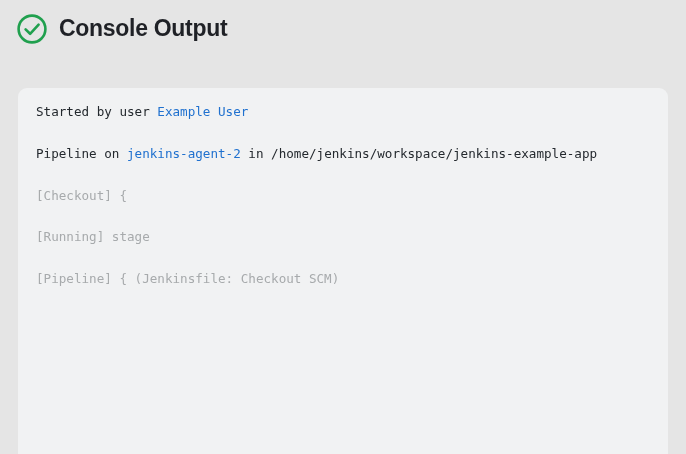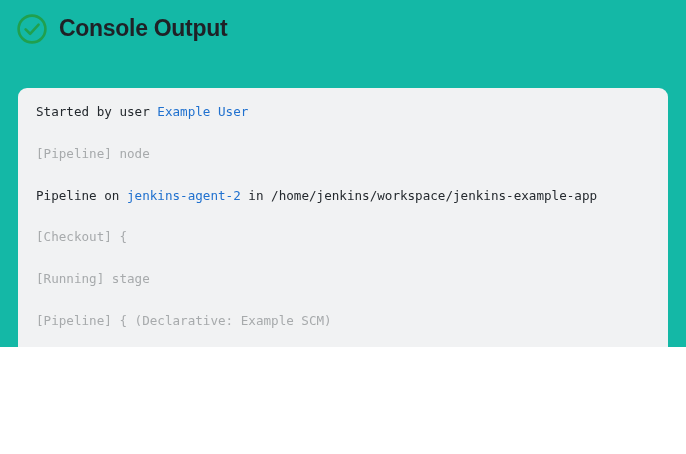--- a/index.html
+++ b/index.html
@@ -11,22 +11,22 @@
     background: #ffffff;
   }
   body {
     font-family: "Liberation Sans", sans-serif;
     -webkit-font-smoothing: antialiased;
   }
 
   .page {
     position: relative;
     width: 686px;
-    height: 347px;
-    background: #14b8a6;
+    height: 454px;
+    background: #e5e5e5;
     overflow: hidden;
   }
 
   
   .header {
     display: flex;
     align-items: center;
     gap: 11px;
     padding: 13px 0 0 16px;
     height: 44px;
@@ -90,25 +90,24 @@
   <div class="header">
     <svg class="status-icon" viewBox="0 0 32 32" aria-hidden="true">
       <circle cx="16" cy="16" r="13.4" fill="none" stroke="#20a04e" stroke-width="2.6"></circle>
       <path d="M9.6 16.4 L14.1 20.8 L22.6 11.6" fill="none" stroke="#20a04e" stroke-width="2.6" stroke-linecap="round" stroke-linejoin="round"></path>
     </svg>
     <div class="page-title">Console Output</div>
   </div>
 
   <div class="console-panel">
     <pre class="console-log" id="console-log"><span class="log-line"><span class="tok-default">Started by user </span><a class="tok-link" href="#">Example User</a></span>
-<span class="log-line"><span class="tok-muted">[Pipeline] node</span></span>
 <span class="log-line"><span class="tok-default">Pipeline on </span><a class="tok-link" href="#">jenkins-agent-2</a><span class="tok-default"> in /home/jenkins/workspace/jenkins-example-app</span></span>
 <span class="log-line"><span class="tok-muted">[Checkout] {</span></span>
 <span class="log-line"><span class="tok-muted">[Running] stage</span></span>
-<span class="log-line"><span class="tok-muted">[Pipeline] { (Declarative: Example SCM)</span></span>
+<span class="log-line"><span class="tok-muted">[Pipeline] { (Jenkinsfile: Checkout SCM)</span></span>
 
 
 
 
 
 
 
 </pre>
   </div>
 

